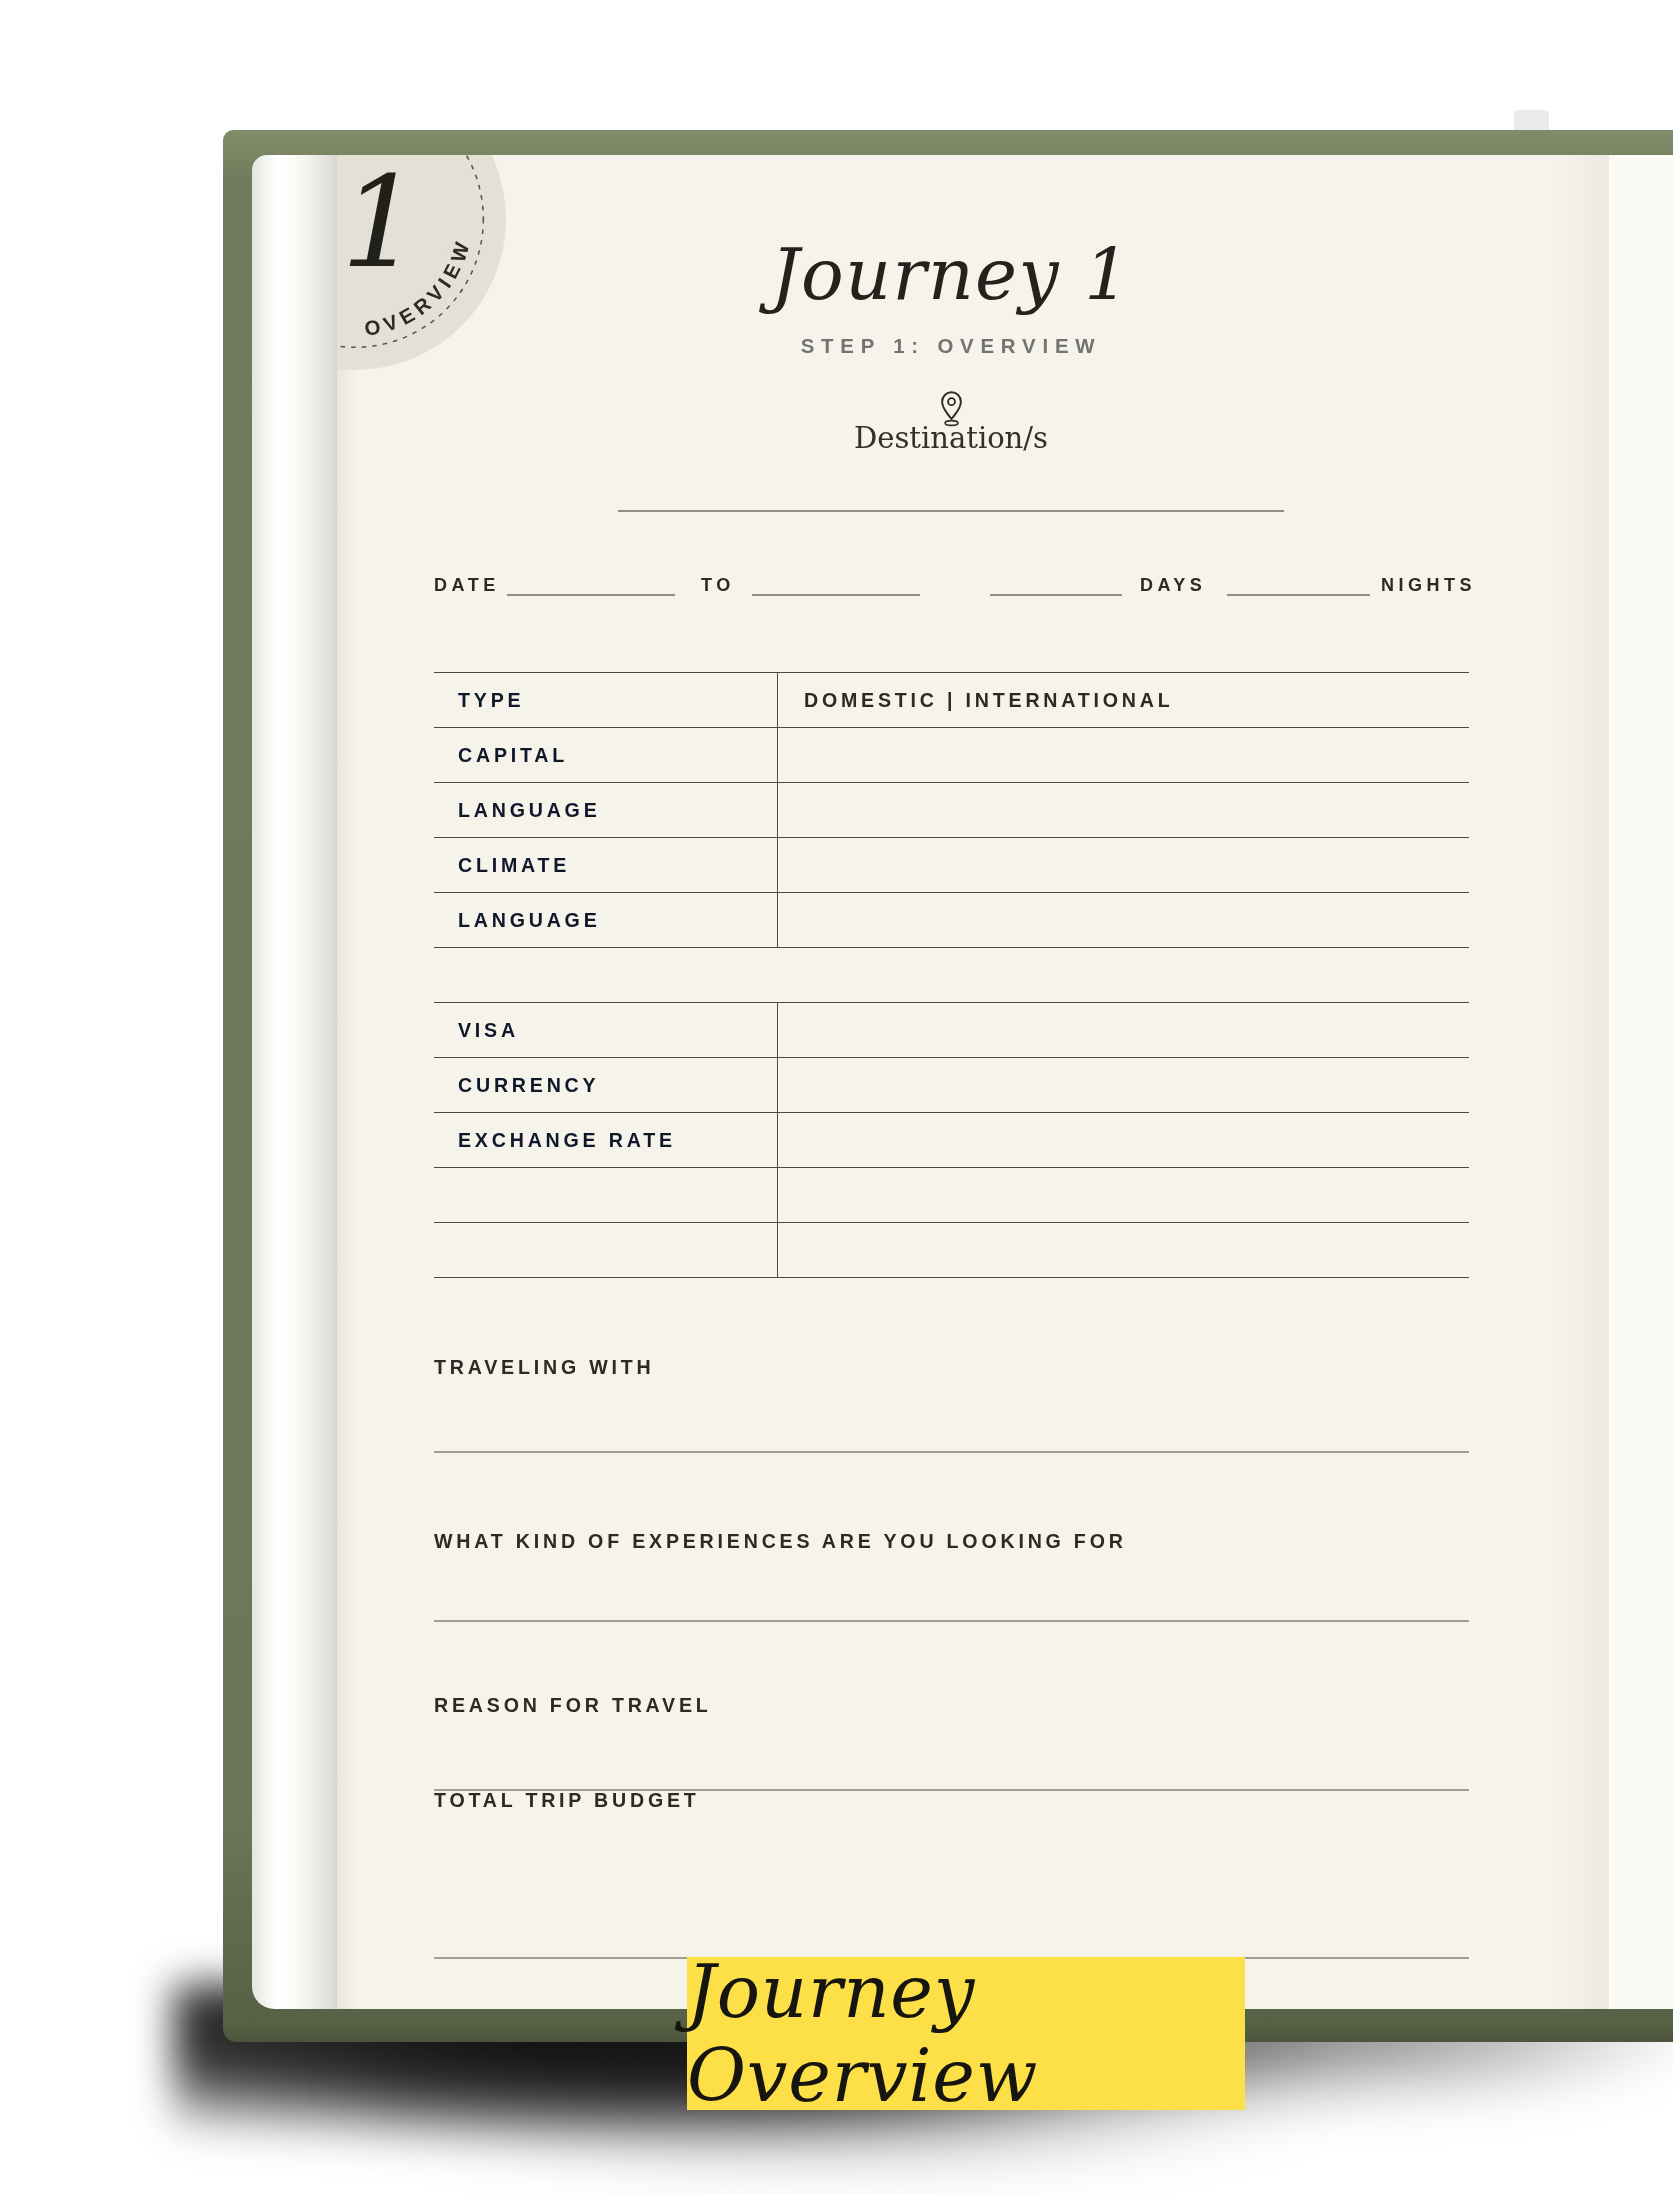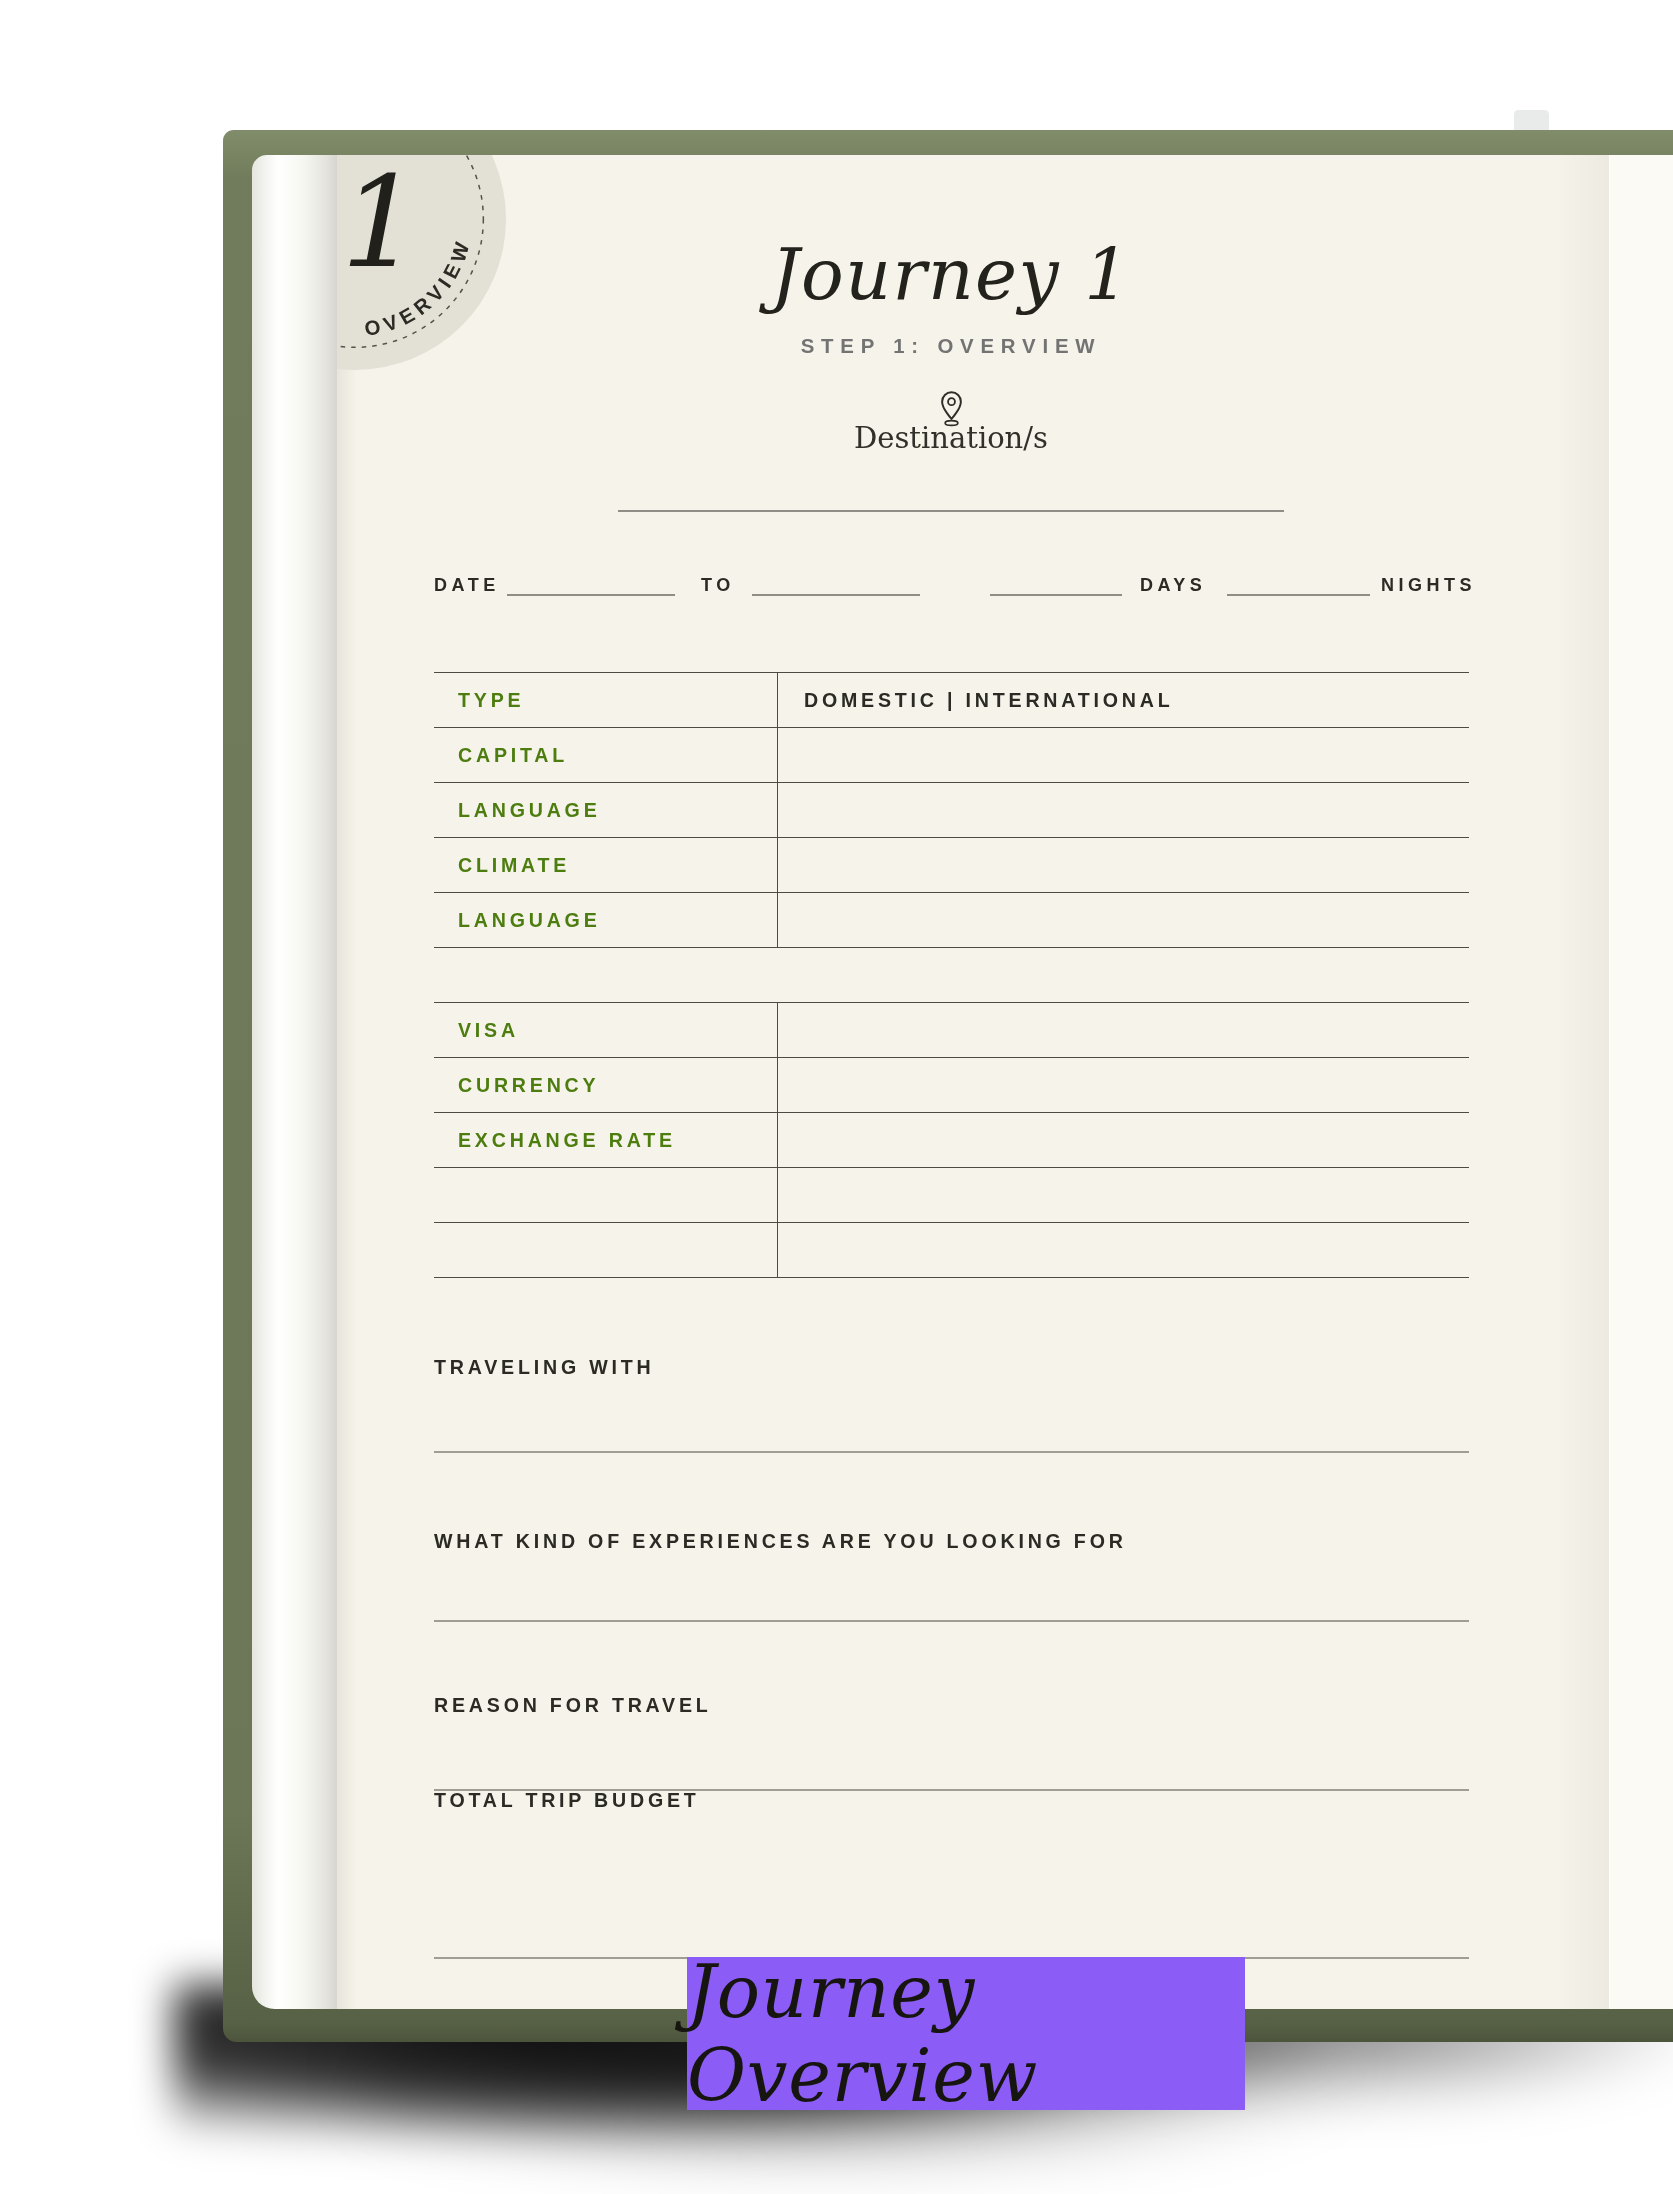--- a/index.html
+++ b/index.html
@@ -48,30 +48,30 @@
   .dest-line{left:281px;top:355px;width:666px;height:2.3px;background:#8f8d85;}
 
   
   .fl{font-size:18px;font-weight:bold;letter-spacing:4.5px;color:#2b2a24;top:420px;}
   .wline{height:2.3px;background:#8f8d85;top:439px;}
 
   
   .itable{left:97px;top:517px;width:1035px;border-top:1.5px solid #4d4b43;}
   .irow{display:grid;grid-template-columns:344px 1fr;height:54px;border-bottom:1.5px solid #4d4b43;}
   .icell-l{border-right:1.5px solid #4d4b43;display:flex;align-items:center;padding-left:24px;
-    font-size:19.6px;font-weight:bold;letter-spacing:3.8px;color:#4d7c0f;}
+    font-size:19.6px;font-weight:bold;letter-spacing:3.8px;color:#0f172a;}
   .icell-r{display:flex;align-items:center;padding-left:26px;
     font-size:19.6px;font-weight:bold;letter-spacing:3.8px;color:#2b2a24;}
 
   
   .sec-label{left:97px;font-size:19.6px;font-weight:bold;letter-spacing:3.8px;color:#2b2a24;}
   .sec-line{left:97px;width:1035px;height:2.3px;background:#a09d95;}
 
   
-  .yellow-tab{left:687px;top:1957px;width:558px;height:153px;background:#8b5cf6;z-index:6;
+  .yellow-tab{left:687px;top:1957px;width:558px;height:153px;background:#fde047;z-index:6;
     display:flex;align-items:center;justify-content:center;}
   .yellow-tab span{font-family:"DejaVu Serif","Liberation Serif",serif;font-style:italic;
     font-size:72px;color:#16150f;letter-spacing:0.8px;}
 </style>
 </head>
 <body>
 
 <div class="canvas">
 
   <div class="abs shadow-main"></div>

